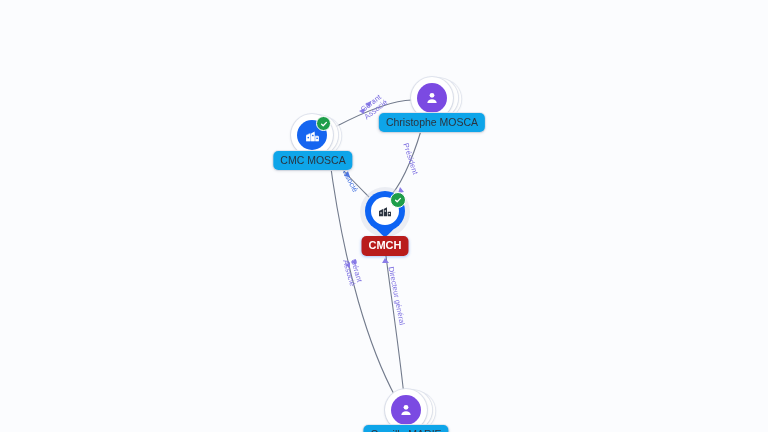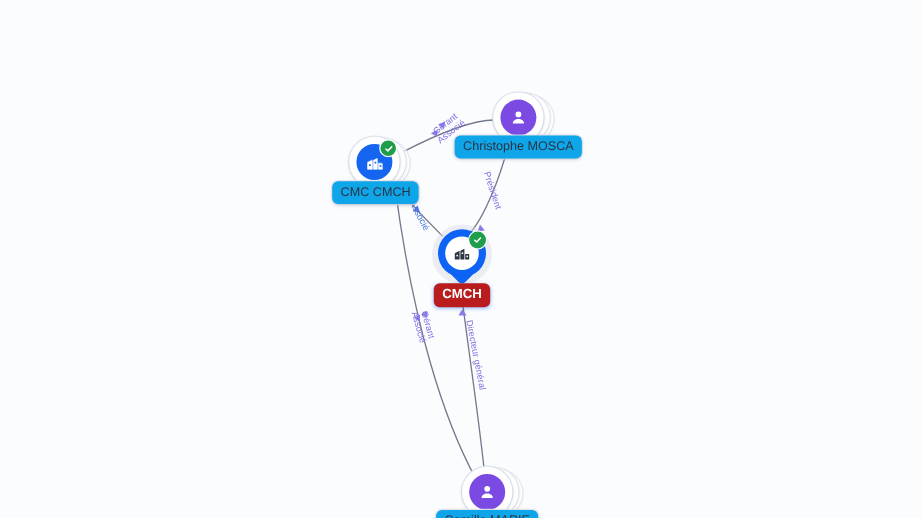--- a/index.html
+++ b/index.html
@@ -234,21 +234,21 @@
           <rect x="17.5" y="15" width="2" height="2" fill="#1565f0"></rect>
         </svg>
       </div>
       <div class="check-badge" style="left:25px; top:2px;">
         <svg width="8" height="8" viewBox="0 0 16 16" fill="none" stroke="#ffffff" stroke-width="2.6" stroke-linecap="round" stroke-linejoin="round">
           <polyline points="3.2,8.4 6.4,11.4 12.8,4.8"></polyline>
         </svg>
       </div>
     </div>
   </div>
-  <div class="node-label" style="left:313px; top:151px;">CMC CMCH</div>
+  <div class="node-label" style="left:313px; top:151px;">CMC MOSCA</div>
 
   <div class="node" style="left:433px; top:99px;">
     <div class="stack">
       <div class="card c3"></div>
       <div class="card c2"></div>
       <div class="card c1"></div>
       <div class="avatar-circle">
         <svg width="16" height="16" viewBox="0 0 24 24" fill="#ffffff">
           <circle cx="12" cy="8" r="3.6"></circle>
           <path d="M5 19.5c0-3.6 3.1-5.6 7-5.6s7 2 7 5.6z"></path>

